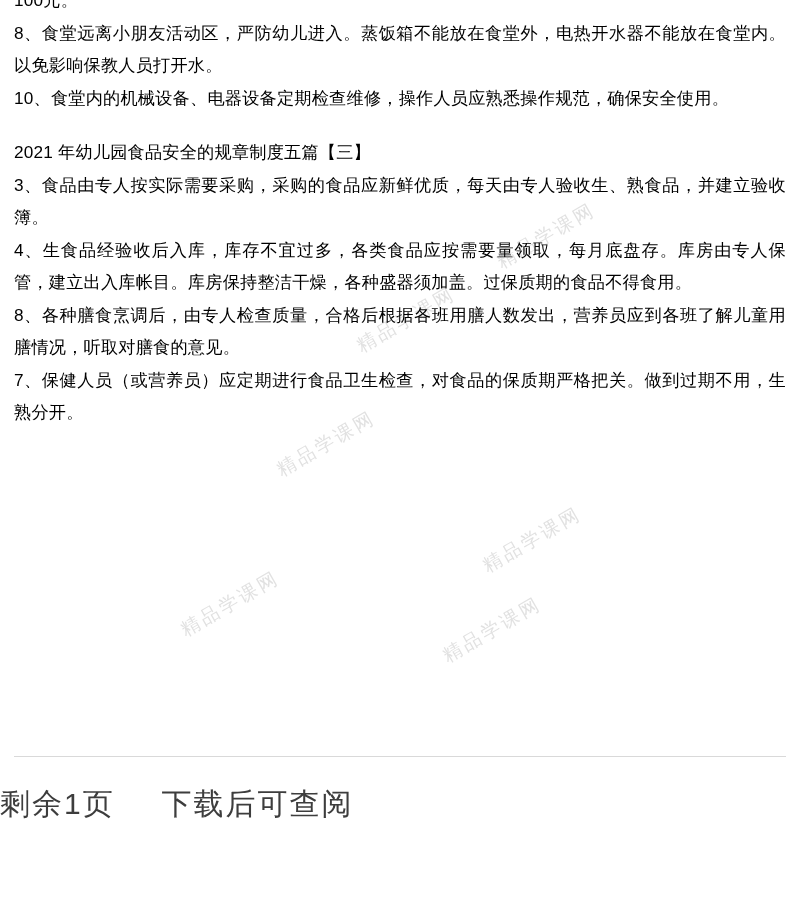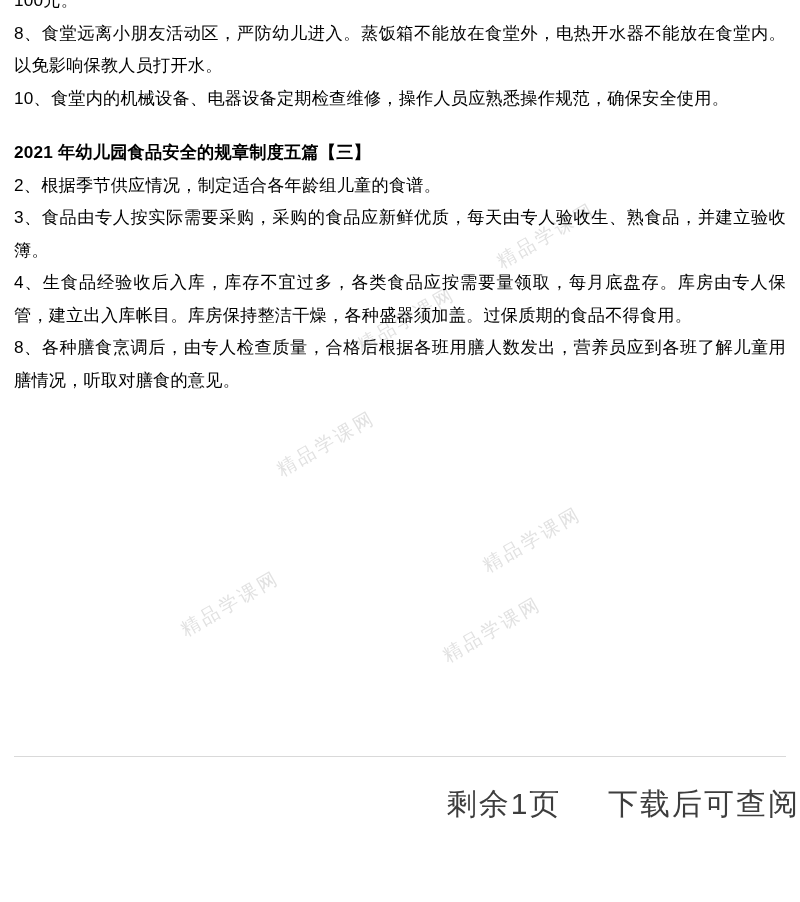--- a/index.html
+++ b/index.html
@@ -41,21 +41,21 @@
   }
 
   .para.clipped-top {
     
     margin-top: -16px;
   }
 
   .heading {
     font-size: 17.2px;
     line-height: 32.5px;
-    font-weight: bold;
+    font-weight: normal;
     margin: 0;
     padding-top: 22px;
     letter-spacing: 0.2px;
   }
 
   
   .divider {
     position: absolute;
     left: 14px;
     right: 14px;
@@ -63,21 +63,21 @@
     height: 1px;
     background: #d9d9d9;
     z-index: 2;
   }
 
   .footer-note {
     position: absolute;
     left: 0;
     right: 0;
     top: 800px;
-    text-align: right;
+    text-align: left;
     font-size: 30px;
     letter-spacing: 2px;
     color: #3d3d3d;
     z-index: 2;
     font-family: "Liberation Sans", sans-serif;
   }
   .footer-note .gap { display: inline-block; width: 26px; }
 
   
   .watermark {
@@ -112,24 +112,24 @@
   <div class="watermark wm5">精品学课网</div>
   <div class="watermark wm6">精品学课网</div>
 
   <div class="doc-body">
     <p class="para clipped-top">100元。</p>
     <p class="para">8、食堂远离小朋友活动区，严防幼儿进入。蒸饭箱不能放在食堂外，电热开水器不能放在食堂内。以免影响保教人员打开水。</p>
     <p class="para">10、食堂内的机械设备、电器设备定期检查维修，操作人员应熟悉操作规范，确保安全使用。</p>
 
     <h2 class="heading">2021 年幼儿园食品安全的规章制度五篇【三】</h2>
 
-    <p class="para">2、根据季节供应情况，制定适合各年龄组儿童的食谱。</p>
     <p class="para">3、食品由专人按实际需要采购，采购的食品应新鲜优质，每天由专人验收生、熟食品，并建立验收簿。</p>
     <p class="para">4、生食品经验收后入库，库存不宜过多，各类食品应按需要量领取，每月底盘存。库房由专人保管，建立出入库帐目。库房保持整洁干燥，各种盛器须加盖。过保质期的食品不得食用。</p>
     <p class="para">8、各种膳食烹调后，由专人检查质量，合格后根据各班用膳人数发出，营养员应到各班了解儿童用膳情况，听取对膳食的意见。</p>
+    <p class="para">7、保健人员（或营养员）应定期进行食品卫生检查，对食品的保质期严格把关。做到过期不用，生熟分开。</p>
 
 
   </div>
 
   <div class="divider"></div>
 
   <div class="footer-note">
     <span>剩余1页</span>
     <span class="gap"></span>
     <span>下载后可查阅</span>

